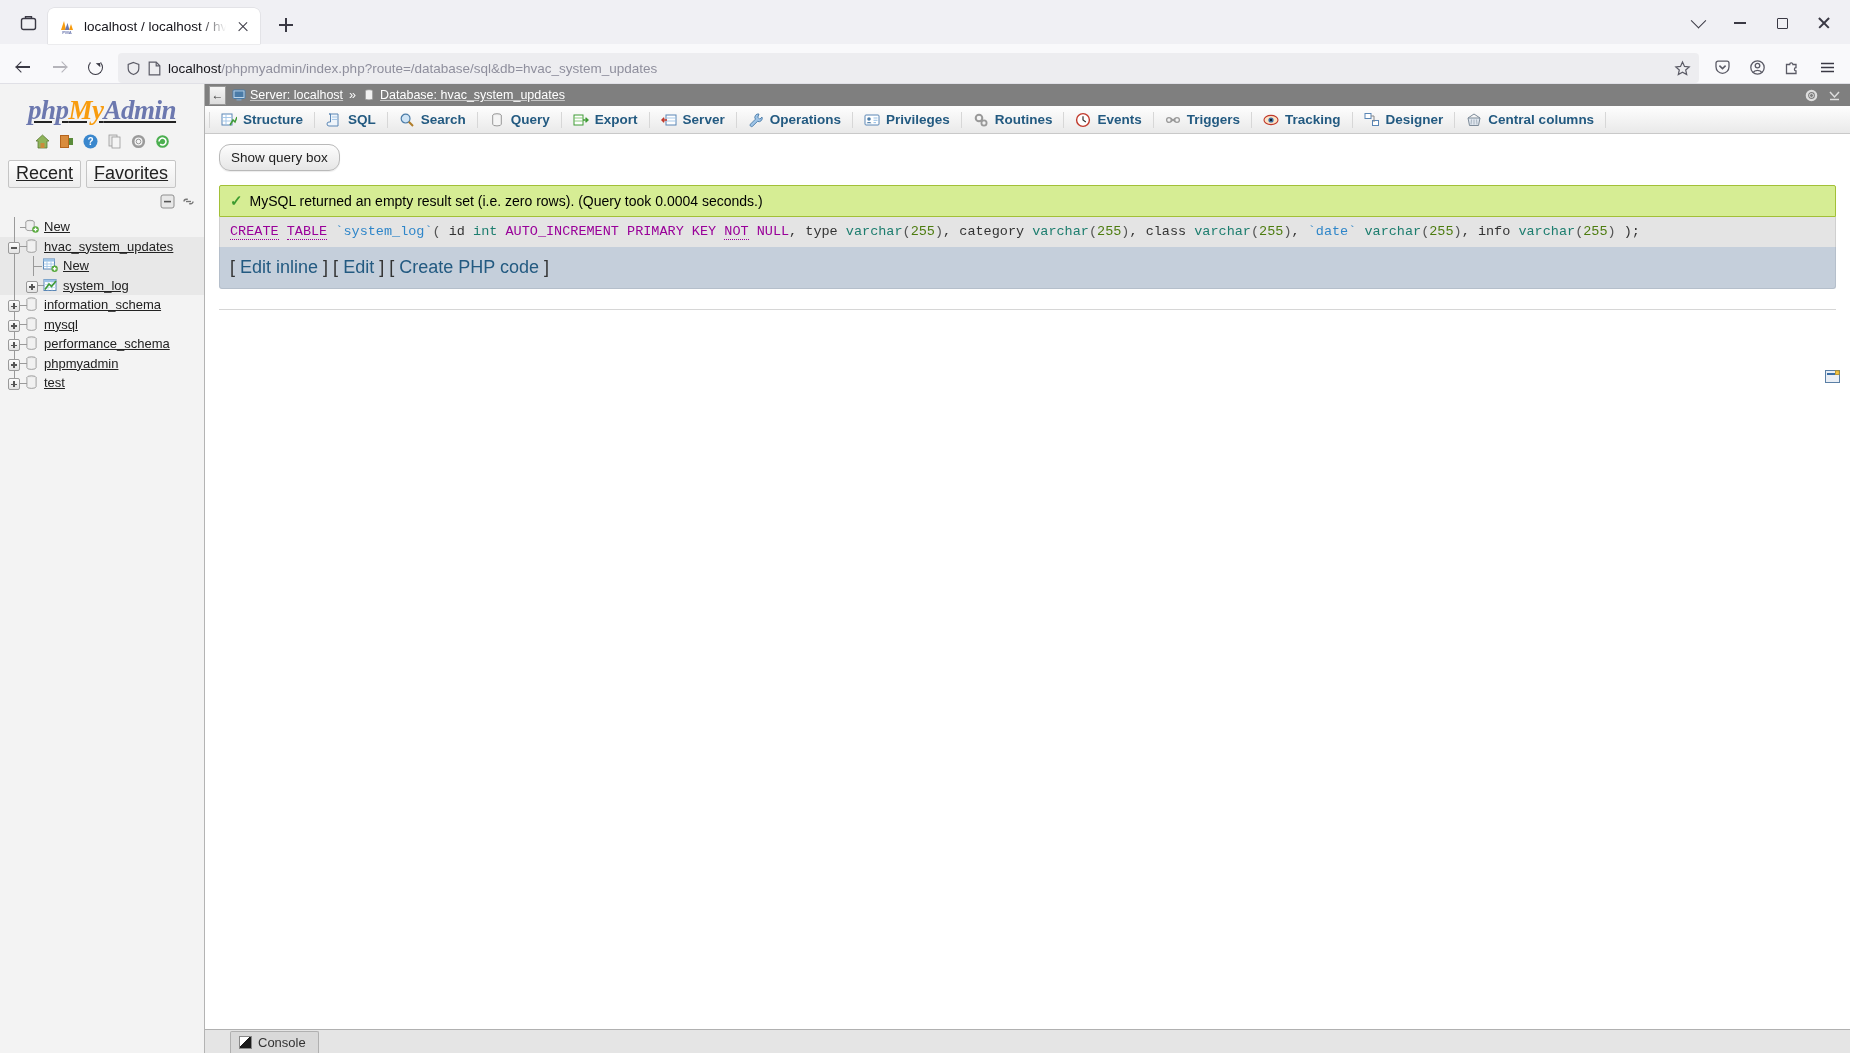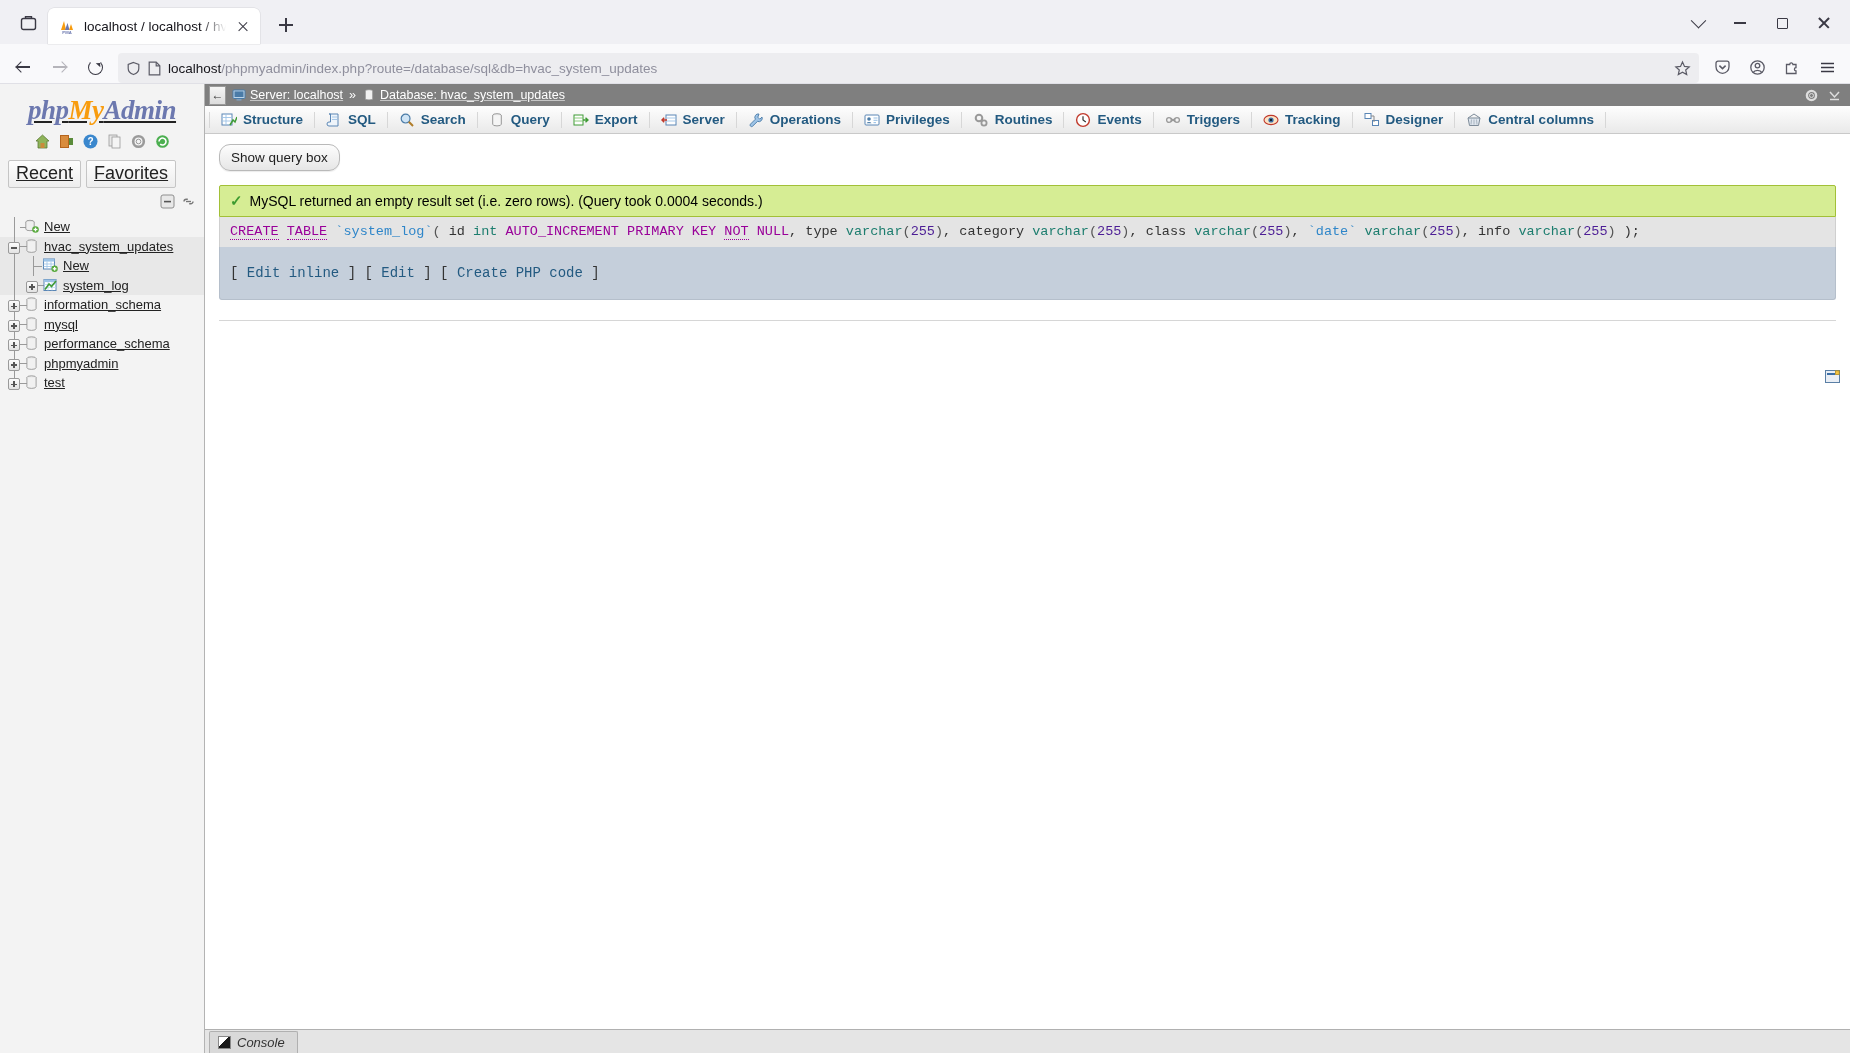--- a/index.html
+++ b/index.html
@@ -189,41 +189,41 @@
   .sqlbox {
     background:#e4e4e4; padding: 7px 10px 8px 10px;
     font-family: "Liberation Mono", "DejaVu Sans Mono", monospace;
     font-size: 13.5px; white-space: pre-wrap; word-break: break-word;
     border-left:1px solid #cfcfcf; border-right:1px solid #cfcfcf;
   }
   .kw { color:#990099; }
   .kw-u { color:#990099; border-bottom:1px dotted #990099; }
   .fn { color:#1c7d6e; }
   .tbl { color:#2f86c9; }
-  .num { color:#4c1d95;text-align:right; }
+  .num { color:#4d7c0f;text-align:right; }
   .punc { color:#555; }
   .plain { color:#333; }
   .actions {
-    background:#c5cfdb; padding: 18px 10px; font-size:14px; color:#333;
-    border:1px solid #b5bfcb; border-top:none; border-radius:0 0 3px 3px;font-family:Liberation Mono, monospace;
+    background:#c5cfdb; padding: 10px 10px; font-size:18px; color:#333;
+    border:1px solid #b5bfcb; border-top:none; border-radius:0 0 3px 3px;
   }
   .actions a { color:#235a81; text-decoration:none; }
   .hr-line { border:0; border-top:1px solid #d6d6d6; margin: 20px 0 0 0; }
   .float-icon { position:absolute; right:10px; top:235px; width:15px;height:13px; }
 
   
   .pma-console {
     position:absolute; left:205px; bottom:0; right:0; height:24px;
     background:#e5e5e5; border-top:1px solid #b0b0b0;
   }
   .console-tab {
     display:inline-flex; align-items:center; gap:6px;
-    margin-left: 4px; padding: 3px 12px 4px 8px; font-size:13px; color:#333;
+    margin-left: 25px; padding: 3px 12px 4px 8px; font-size:13px; color:#333;
     background:#d9d9d9; border:1px solid #b0b0b0; border-bottom:none; border-radius:2px 2px 0 0;
-    position:relative; top:1px;font-style:italic;
+    position:relative; top:1px;
   }
   .console-ico { width:13px;height:13px; background:linear-gradient(135deg,#fff 0 45%, #1a1a1a 45% 100%); border:1px solid #888; display:inline-block;}
 </style>
 </head>
 <body>
 
 <div class="browser">
 
   <div class="tabstrip">
     <div class="firefox-view">

